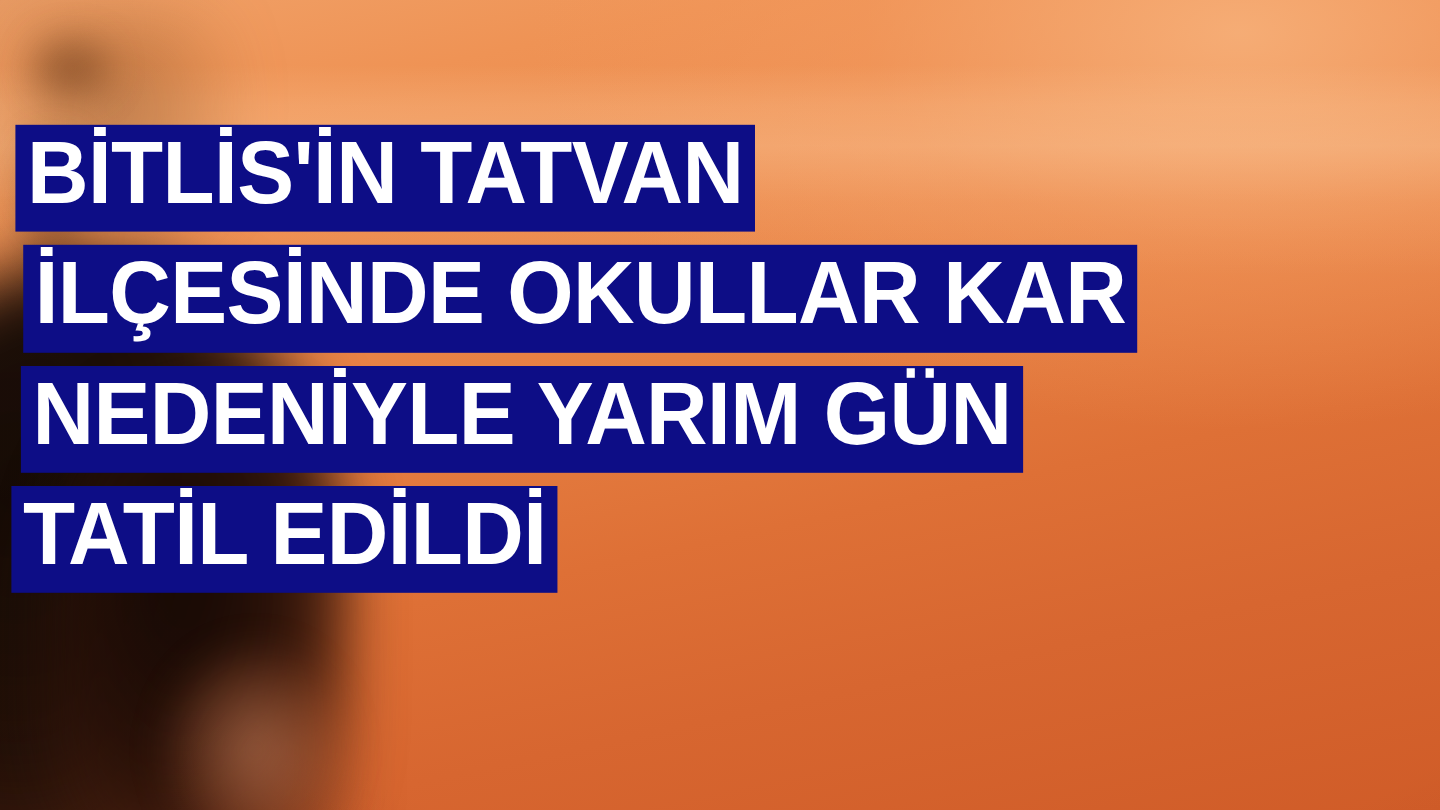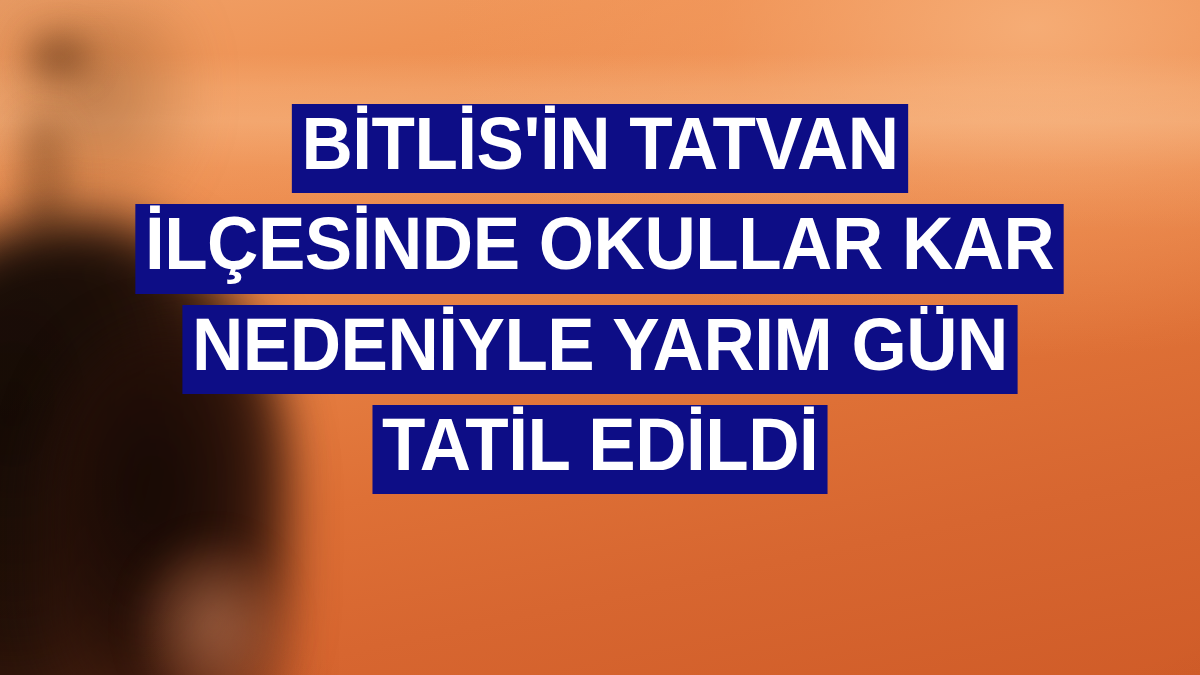--- a/index.html
+++ b/index.html
@@ -171,21 +171,21 @@
   
   .headline {
     position: absolute;
     left: 0;
     right: 0;
     top: 0;
     z-index: 5;
     padding-top: 104px;
     display: flex;
     flex-direction: column;
-    align-items: center;
+    align-items: flex-start;
     text-align: center;
   }
 
   .headline-line {
     display: block;
     color: #ffffff;
     background-color: #0d0d86;
     font-weight: bold;
     font-size: 74px;
     line-height: 0.99;

